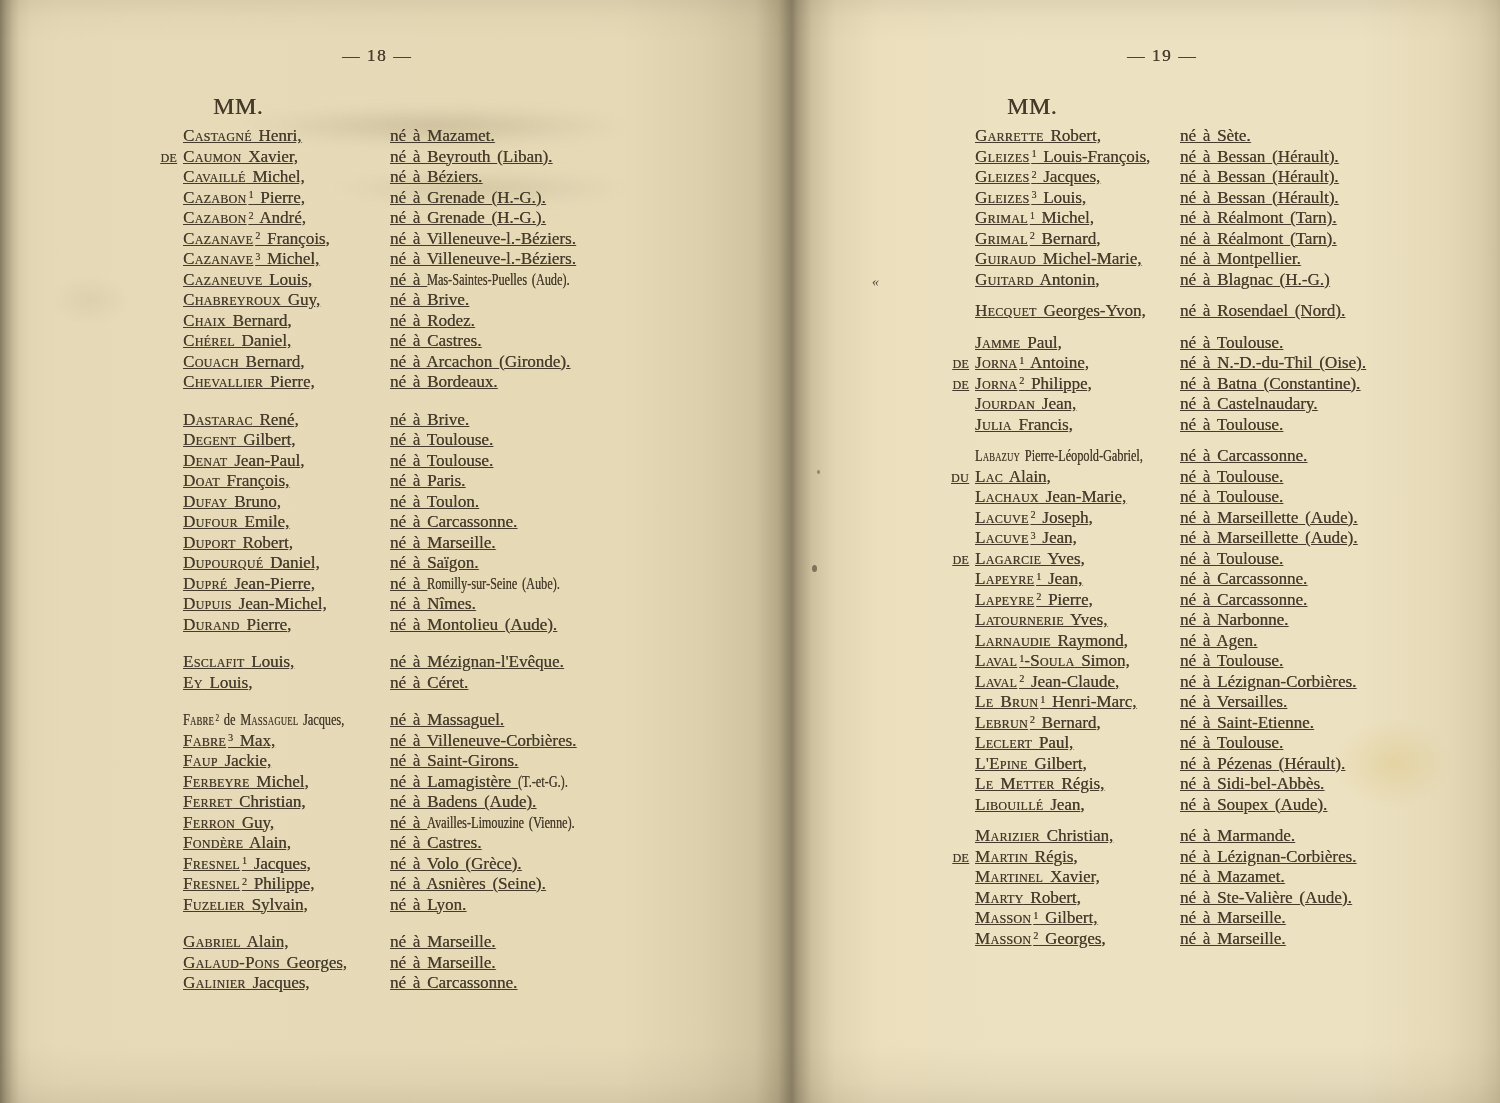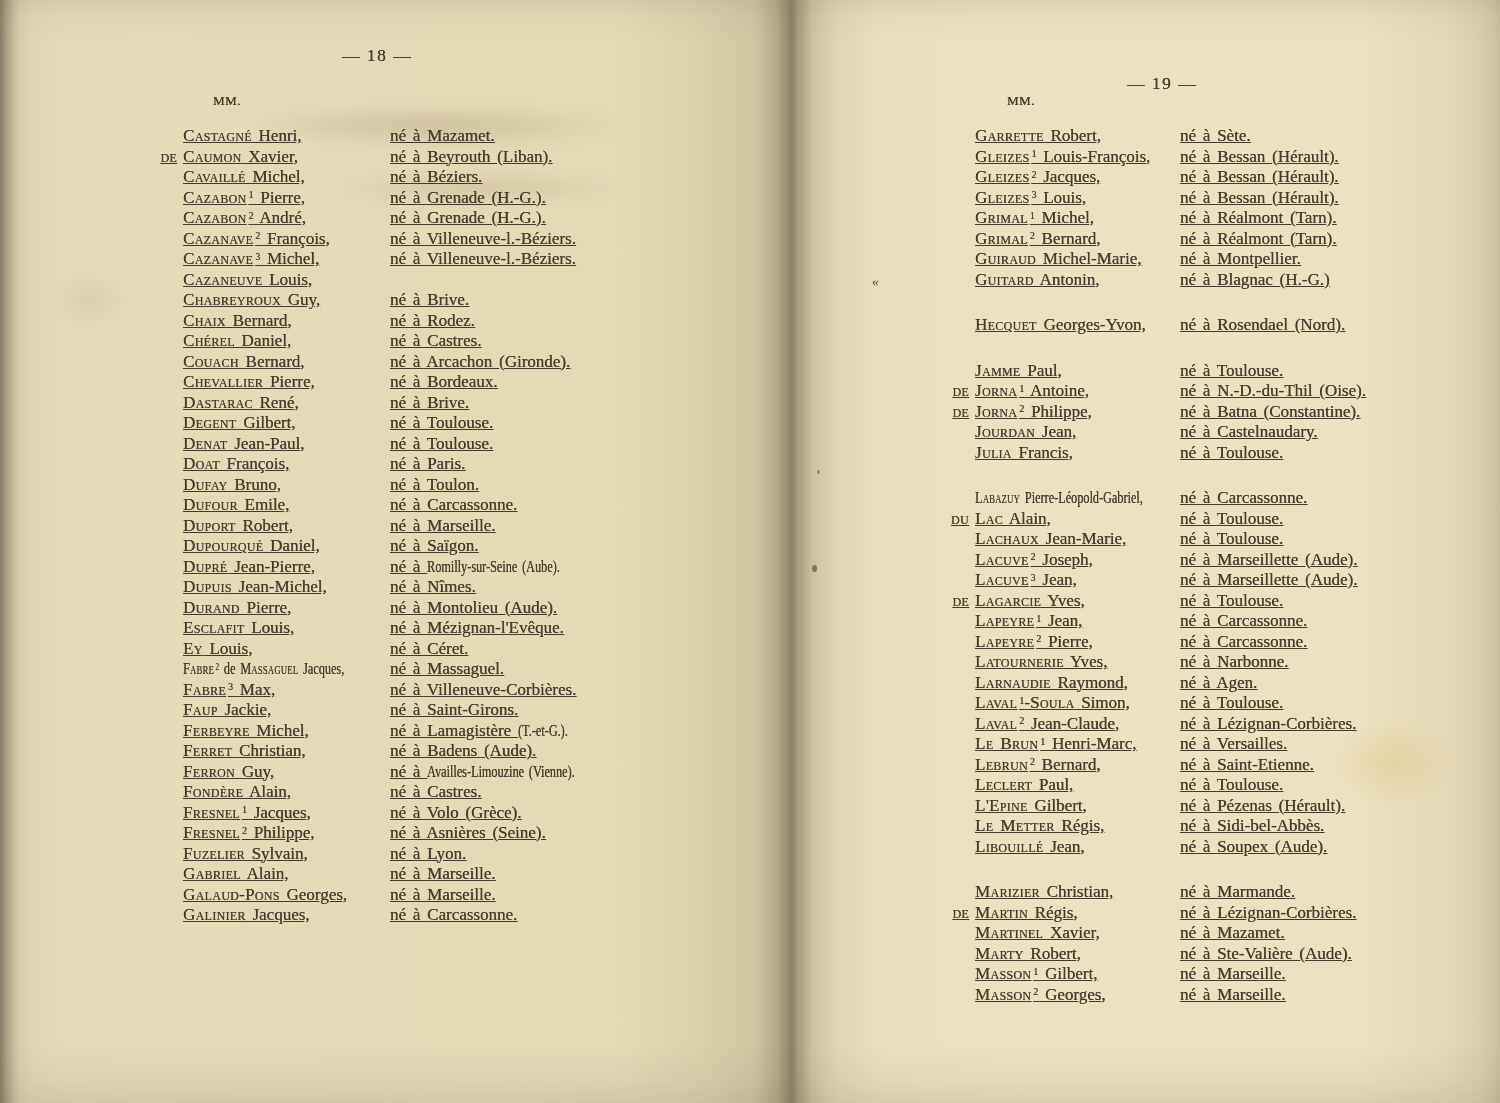--- a/index.html
+++ b/index.html
@@ -25,43 +25,43 @@
     filter:blur(6px);
     pointer-events:none;
   }
   .page{position:absolute;inset:0;}
   .page-num{
     position:absolute;top:45px;width:200px;text-align:center;
     font-size:17.5px;letter-spacing:1.5px;color:#4a3f2e;
     text-shadow:.3px 0 0 currentColor;
   }
   .page-left .page-num{left:277px;}
-  .page-right .page-num{left:1062px;margin-top:28px;}
+  .page-right .page-num{left:1062px;}
   .mm{
-    position:absolute;top:93px;font-size:13px;color:#463b2b;
+    position:absolute;top:93px;font-size:24px;color:#463b2b;
     text-shadow:.3px 0 0 currentColor;letter-spacing:.5px;
   }
   .page-left .mm{left:213px;}
   .page-right .mm{left:1007px;}
   .entries{position:absolute;top:126px;font-size:17px;text-decoration:underline;}
   .page-left  .entries{left:143px;width:645px;}
   .page-right .entries{left:935px;width:550px;}
   .row{
     display:grid;height:20.5px;line-height:20.5px;word-spacing:2.5px;
     white-space:nowrap;text-shadow:.3px 0 0 rgba(70,59,43,.75);
   }
   .page-left  .row{grid-template-columns:40px 207px 1fr;}
   .page-right .row{grid-template-columns:40px 205px 1fr;}
   .cell{display:block;overflow:visible;}
   .particle{text-align:right;padding-right:6px;}
   .sc{font-variant:small-caps;letter-spacing:.3px;}
   .sup{font-size:10px;vertical-align:4.5px;margin-left:2px;line-height:0;}
   .cond{display:inline-block;transform:scaleX(.72);transform-origin:0 55%;letter-spacing:0;}
-  .page-left .section + .section{}
-  .page-right .section + .section{margin-top:25px;}
+  .page-left .section + .section{margin-top:17px;}
+  .page-right .section + .section{margin-top:11px;}
   .speck{position:absolute;color:#55493a;}
   .speck-quote{left:872px;top:274px;font-size:14px;transform:rotate(8deg);}
   .speck-dot1{left:812px;top:565px;width:5px;height:7px;border-radius:50%;background:#6b5f49;opacity:.8;}
   .speck-dot2{left:817px;top:470px;width:3px;height:4px;border-radius:50%;background:#776a52;opacity:.7;}
 </style>
 </head>
 <body>
 
 <div class="book">
   <div class="ghost"></div>
@@ -102,20 +102,21 @@
             <span class="cell place"><span>né à </span><span>Villeneuve-l.-Béziers.</span></span>
           </div>
           <div class="row">
             <span class="cell particle sc"></span>
             <span class="cell name"><span class="sc">Cazanave</span><span class="sup">3</span><span> Michel,</span></span>
             <span class="cell place"><span>né à </span><span>Villeneuve-l.-Béziers.</span></span>
           </div>
           <div class="row">
             <span class="cell particle sc"></span>
             <span class="cell name"><span class="sc">Cazaneuve</span><span> Louis,</span></span>
+            <span class="cell place"><span>né à </span><span class="cond"><span>Mas-Saintes-Puelles (Aude).</span></span></span>
           </div>
           <div class="row">
             <span class="cell particle sc"></span>
             <span class="cell name"><span class="sc">Chabreyroux</span><span> Guy,</span></span>
             <span class="cell place"><span>né à </span><span>Brive.</span></span>
           </div>
           <div class="row">
             <span class="cell particle sc"></span>
             <span class="cell name"><span class="sc">Chaix</span><span> Bernard,</span></span>
             <span class="cell place"><span>né à </span><span>Rodez.</span></span>

